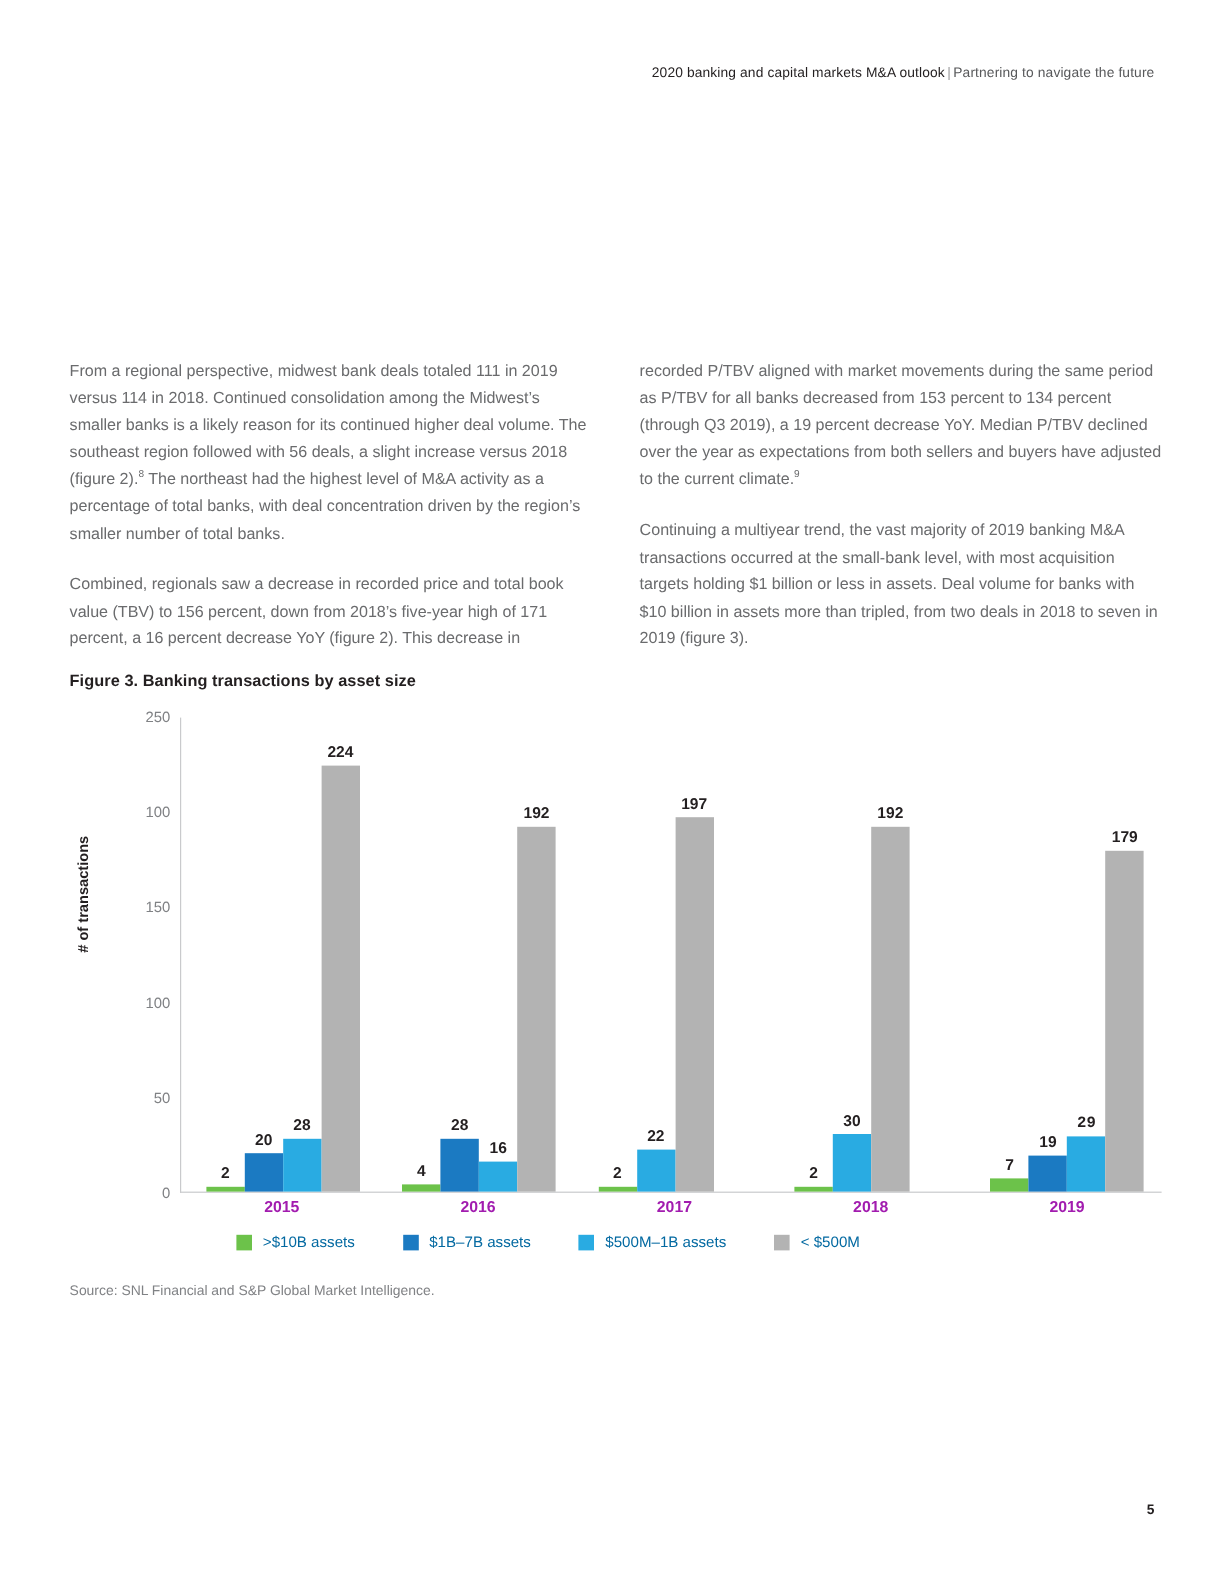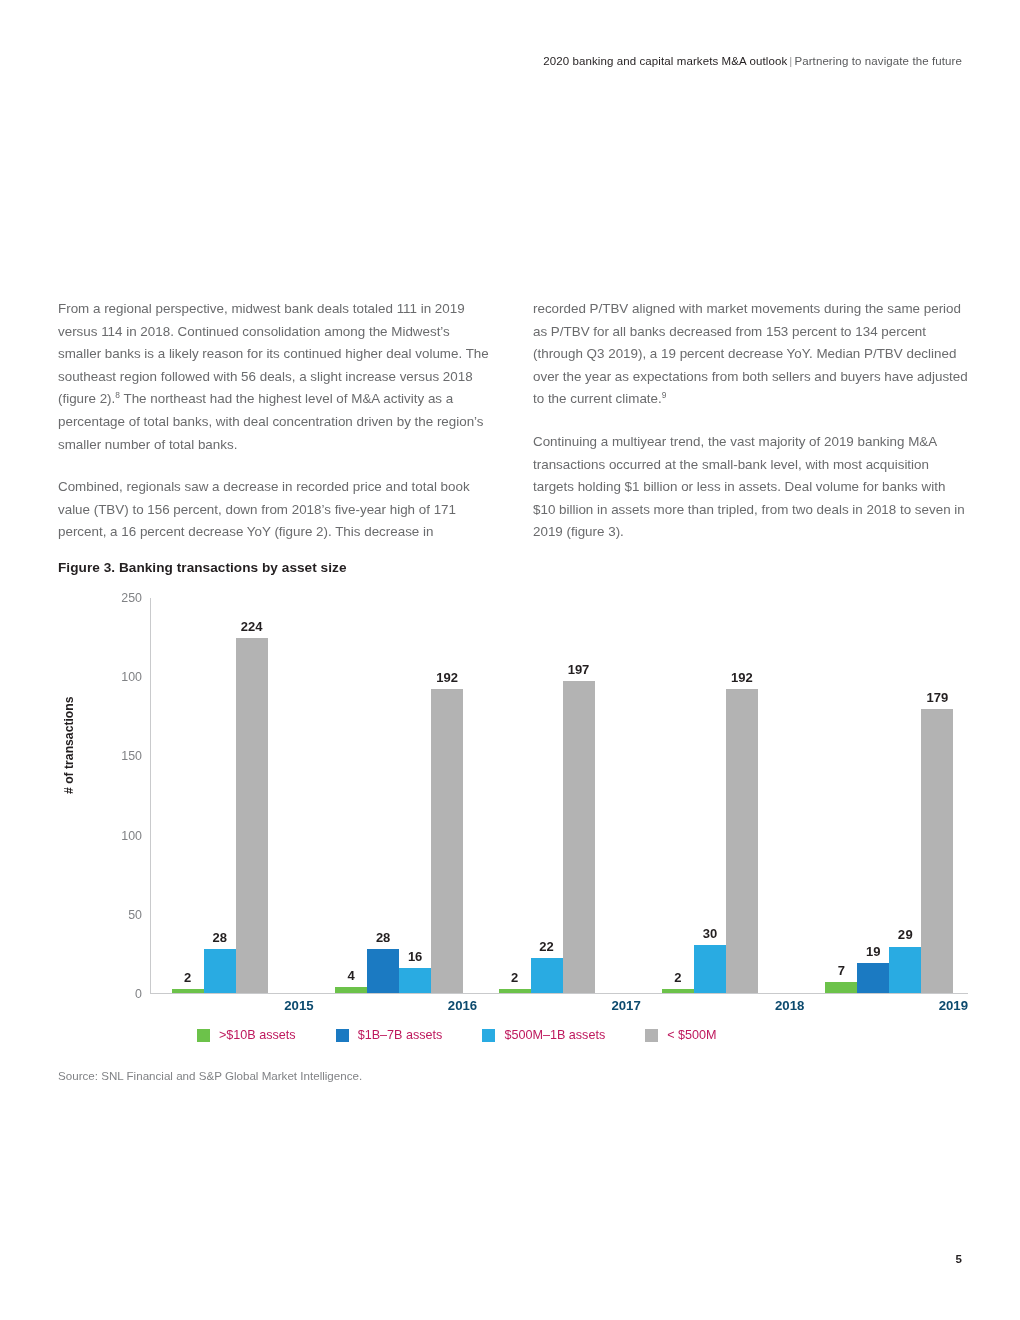--- a/index.html
+++ b/index.html
@@ -168,24 +168,24 @@
   
   .x-labels {
     position: absolute;
     left: 92px;
     right: 0;
     top: 400px;
     display: flex;
   }
   .x-label {
     flex: 1 1 0;
-    text-align: right;
+    text-align: center;
     font-size: 13.2px;
     font-weight: bold;
-    color: #0c4a6e;
+    color: #a21caf;
     padding-left: 6px;
   }
 
   
   .legend {
     position: absolute;
     left: 139px;
     top: 430px;
     display: flex;
     align-items: center;
@@ -196,21 +196,21 @@
     margin-right: 40px;
   }
   .legend-swatch {
     width: 13px;
     height: 13px;
     margin-right: 9px;
     flex: none;
   }
   .legend-text {
     font-size: 12.6px;
-    color: #be185d;
+    color: #0369a1;
     white-space: nowrap;
   }
 
   .source-note {
     position: absolute;
     top: 1069px;
     left: 58px;
     font-size: 11.6px;
     color: #808285;
   }
@@ -256,20 +256,24 @@
     </div>
   <div class="plot">
     <div class="groups">
         <div class="group">
           <div class="bars">
             <div class="bar" style="height: 100%;">
               <div class="bar-fill" style="height: 4px; background: rgb(108, 194, 74);"></div>
               <div class="bar-label" style="bottom: 8px;">2</div>
             </div>
             <div class="bar" style="height: 100%;">
+              <div class="bar-fill" style="height: 31.68px; background: rgb(27, 122, 194);"></div>
+              <div class="bar-label" style="bottom: 35.68px;">20</div>
+            </div>
+            <div class="bar" style="height: 100%;">
               <div class="bar-fill" style="height: 44.352px; background: rgb(41, 171, 226);"></div>
               <div class="bar-label" style="bottom: 48.352px;">28</div>
             </div>
             <div class="bar" style="height: 100%;">
               <div class="bar-fill" style="height: 354.816px; background: rgb(179, 179, 179);"></div>
               <div class="bar-label" style="bottom: 358.816px;">224</div>
             </div>
           </div>
         </div>
         <div class="group">

